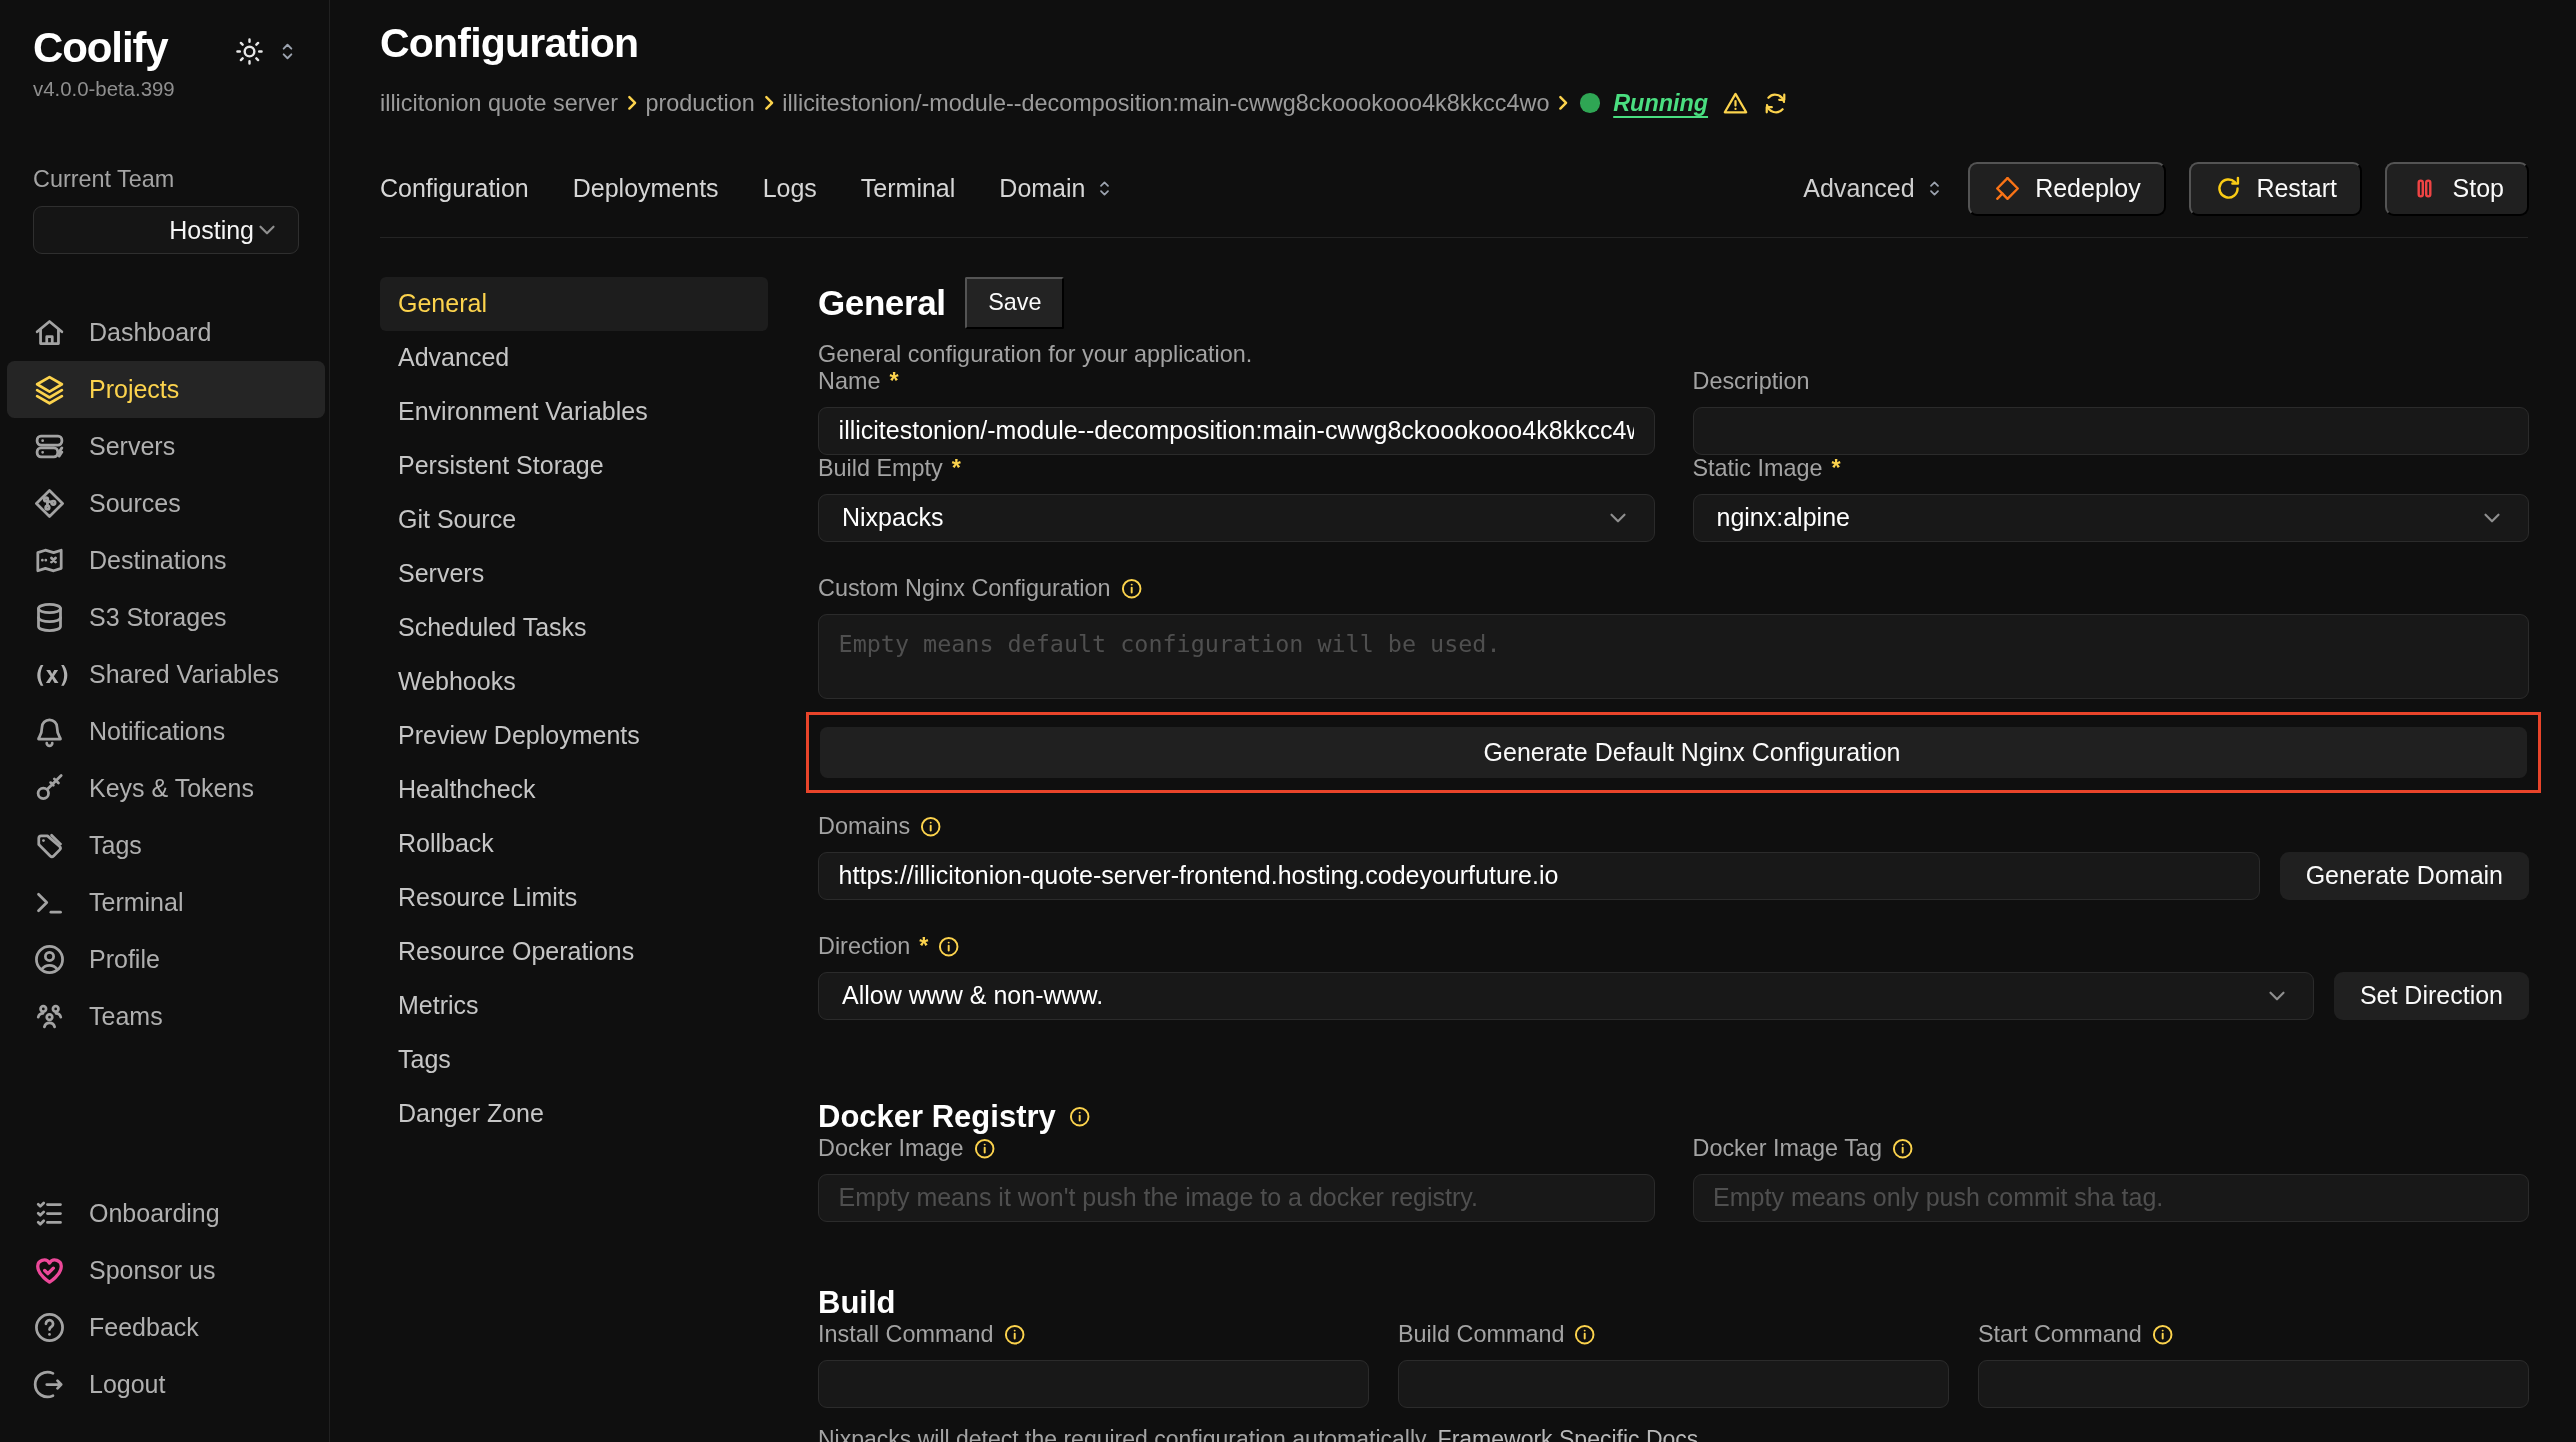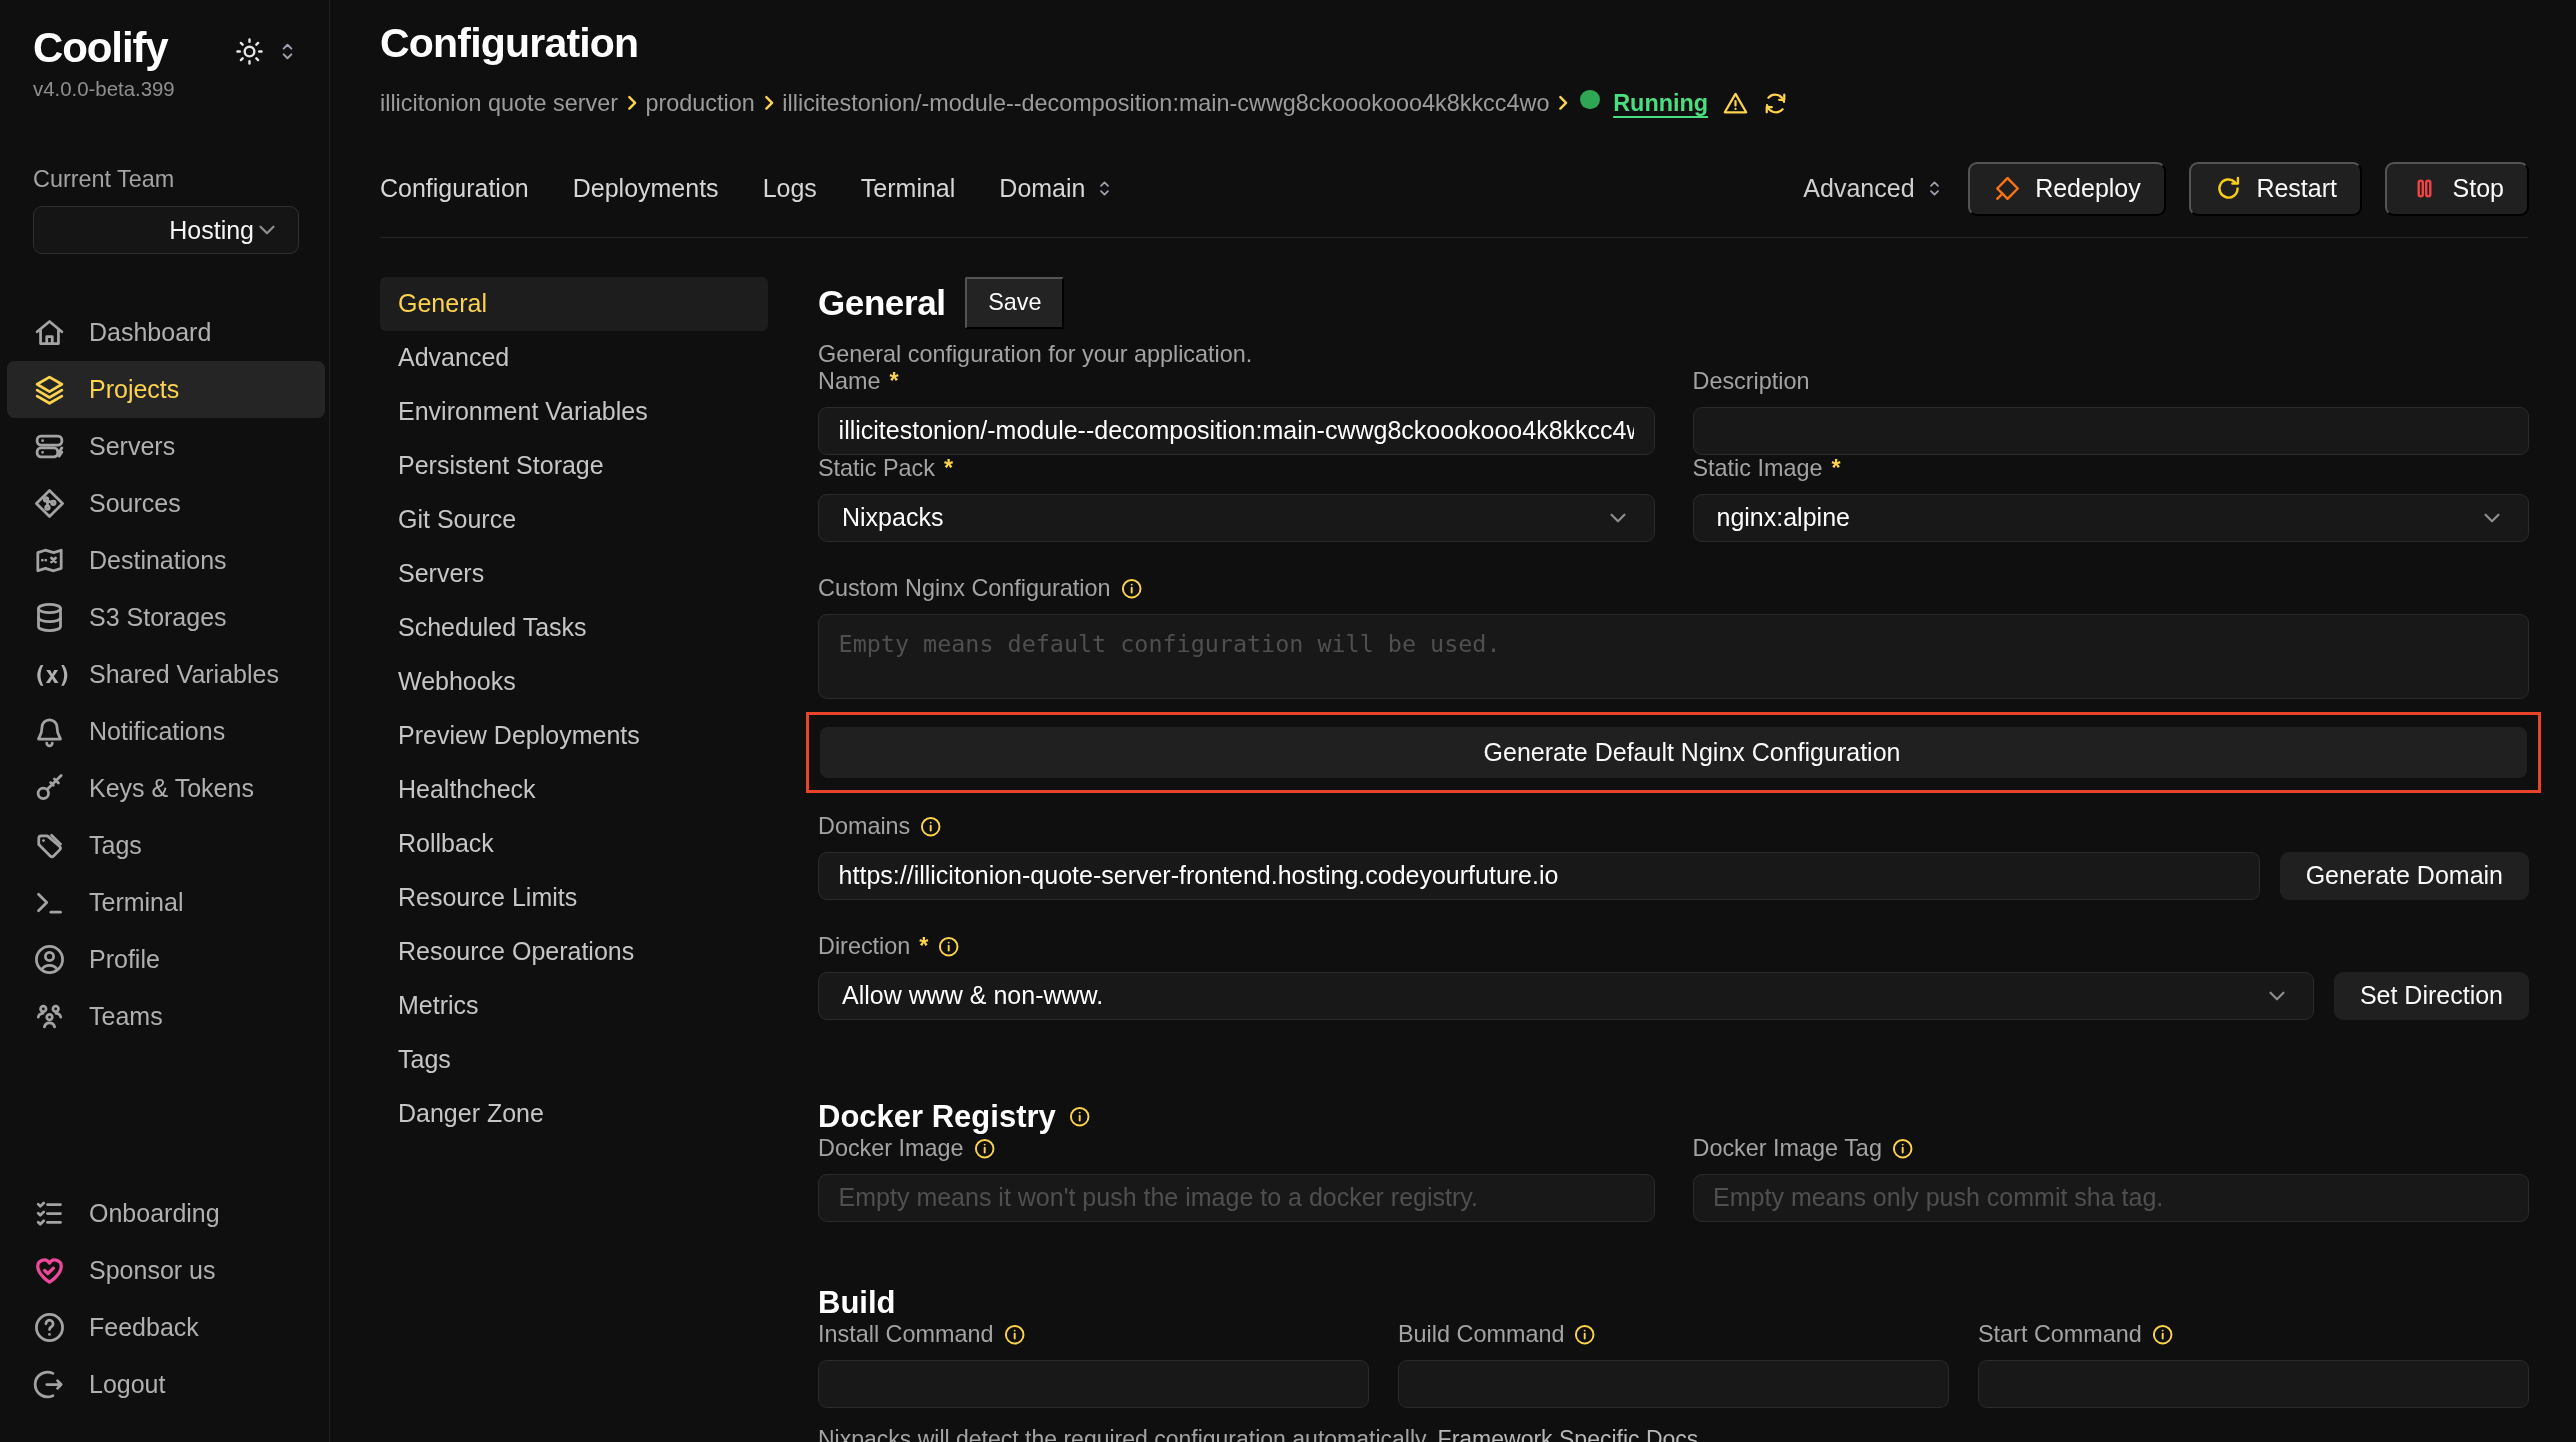--- a/index.html
+++ b/index.html
@@ -35,21 +35,21 @@
   .nav-footer { margin-top:auto; display:flex; flex-direction:column; }
   .sponsor svg { color:#ec4899; }
 
   
   .main { position:absolute; left:332px; top:0; width:2244px; height:1443px; }
   .page-header { padding:19.6px 47px 0 48px; }
   .page-title { font-size:41px; font-weight:800; color:#ffffff; letter-spacing:-0.8px; }
   .breadcrumb { margin-top:23px; display:flex; align-items:center; gap:4px; font-size:23.4px; color:#9b9b9b; }
   .crumb-sep { color:#fcd34d; }
   .crumb-sep svg { width:19.6px; height:19.6px; stroke-width:3; }
-  .status { display:flex; align-items:flex-start; gap:13.6px; margin-left:3px; }
+  .status { display:flex; align-items:center; gap:13.6px; margin-left:3px;font-style:italic; }
   .status-dot { width:19.6px; height:19.6px; border-radius:50%; background:#2fa654; }
   .status-link { color:#4ade80; font-weight:700; text-decoration:underline; text-underline-offset:4.5px; }
   .status svg { width:27px; height:27px; color:#fcd34d; }
 
   .tabs-row { margin-top:45px; padding:0 47px 0 48px; display:flex; align-items:center; }
   .tabs { display:flex; align-items:center; gap:44px; font-size:25px; color:#d6d6d6; }
   .tab { cursor:pointer; display:flex; align-items:center; gap:9px; }
   .tab svg { width:21px; height:21px; color:#9ca3af; }
   .top-actions { margin-left:auto; display:flex; align-items:center; gap:23px; }
   .advanced { display:flex; align-items:center; gap:9px; font-size:25px; color:#cfcfcf; cursor:pointer; }
@@ -416,21 +416,21 @@
           <div class="label">
               <span>Description</span>
             </div>
           <input class="input" value="" style="">
         </div>
       </div>
 
       <div class="row2">
         <div>
           <div class="label">
-              <span>Static Pack</span>
+              <span>Build Empty</span>
               <span class="req">*</span>
             </div>
           <div class="select">
             <span>Nixpacks</span>
             <svg class="ic" viewBox="0 0 24 24">
                 <path d="M6 9l6 6 6-6"></path>
               </svg>
           </div>
         </div>
         <div>

